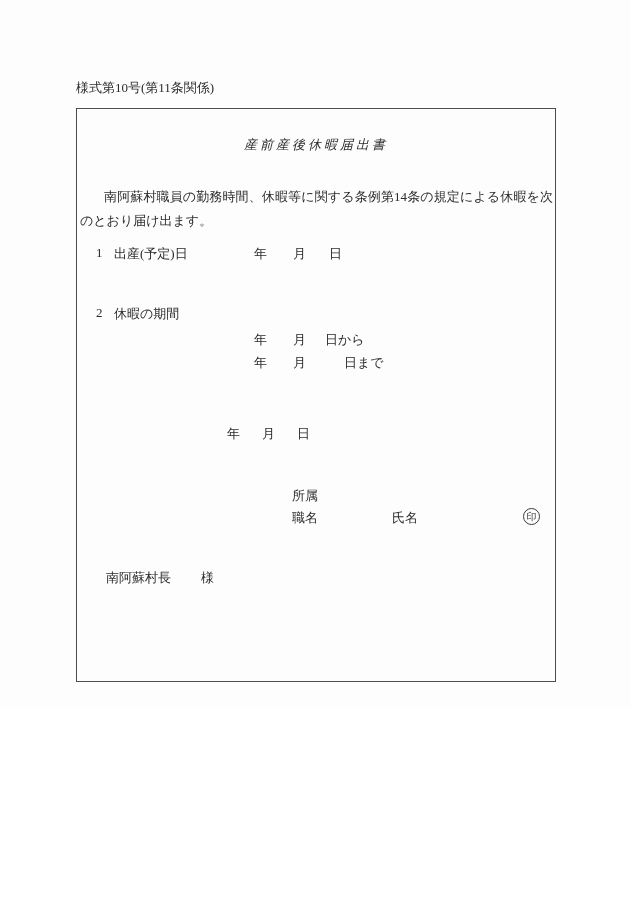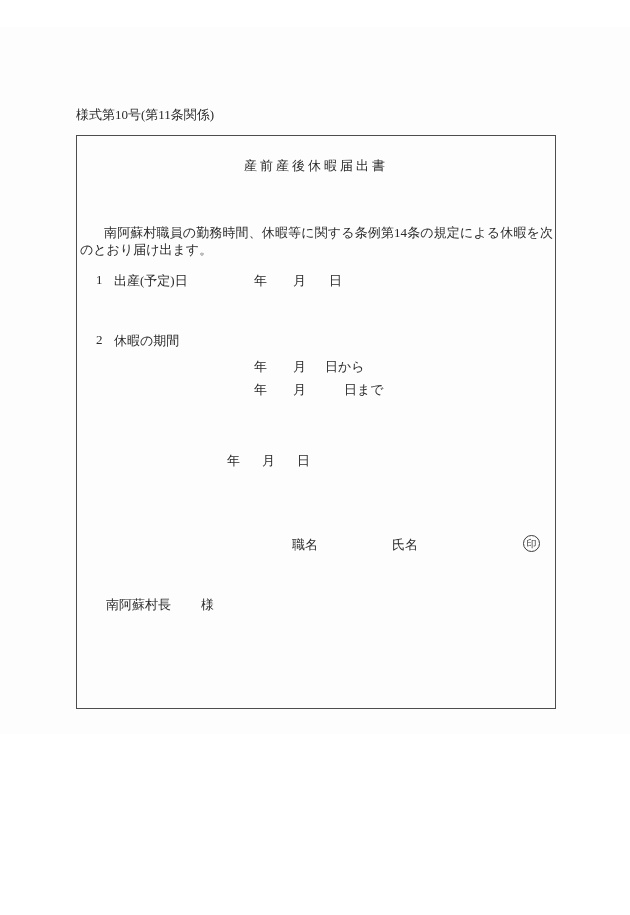--- a/index.html
+++ b/index.html
@@ -9,52 +9,52 @@
   }
   .page {
     position: relative;
     width: 630px;
     height: 707px;
     background: #fdfdfd;
     font-family: "Liberation Serif", "DejaVu Serif", serif;
     color: #2b2b2b;
     font-size: 13px;
     overflow: hidden;
-    margin-top: 27px;
   }
   .form-number {
     position: absolute;
     left: 76px;
     top: 79px;
     white-space: nowrap;
   }
   .form-box {
     position: absolute;
     left: 76px;
     top: 108px;
     width: 478px;
     height: 572px;
     border: 1px solid #4d4d4d;
     background: #fdfdfd;
   }
   .doc-title {
     position: absolute;
-    top: 21px;
+    top: 27px;
     left: 0;
     right: 0;
     text-align: center;
     letter-spacing: 3px;
     white-space: nowrap;
+    font-style: italic;
   }
   .intro {
     position: absolute;
-    top: 88px;
+    top: 76px;
     left: 3px;
     right: 2px;
-    line-height: 17px;
+    line-height: 24px;
     text-indent: 24px;
     text-align: justify;
   }
   .row {
     position: absolute;
     left: 0;
     right: 0;
     height: 18px;
   }
   .at {
@@ -112,20 +112,23 @@
       <span class="at" style="left:216px">月</span>
       <span class="at" style="left:267px">日まで</span>
     </div>
 
     <div class="row" style="top:316px">
       <span class="at" style="left:150px">年</span>
       <span class="at" style="left:185px">月</span>
       <span class="at" style="left:220px">日</span>
     </div>
 
+    <div class="row" style="top:378px">
+      <span class="at" style="left:215px">所属</span>
+    </div>
 
     <div class="row" style="top:400px">
       <span class="at" style="left:215px">職名</span>
       <span class="at" style="left:315px">氏名</span>
       <span class="seal" style="left:446px">印</span>
     </div>
 
     <div class="row" style="top:460px">
       <span class="at" style="left:29px">南阿蘇村長</span>
       <span class="at" style="left:124px">様</span>

